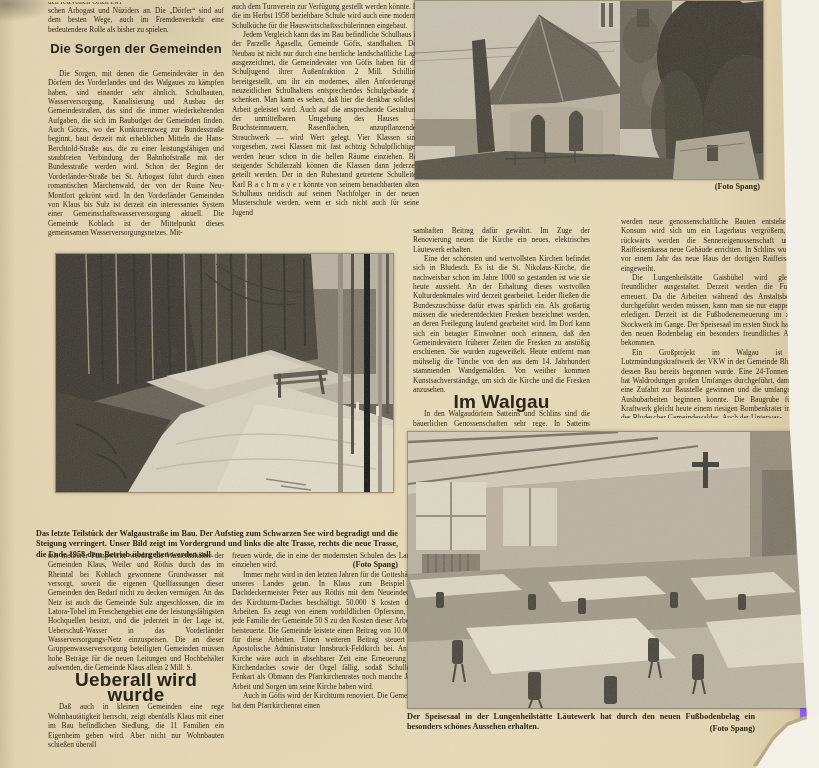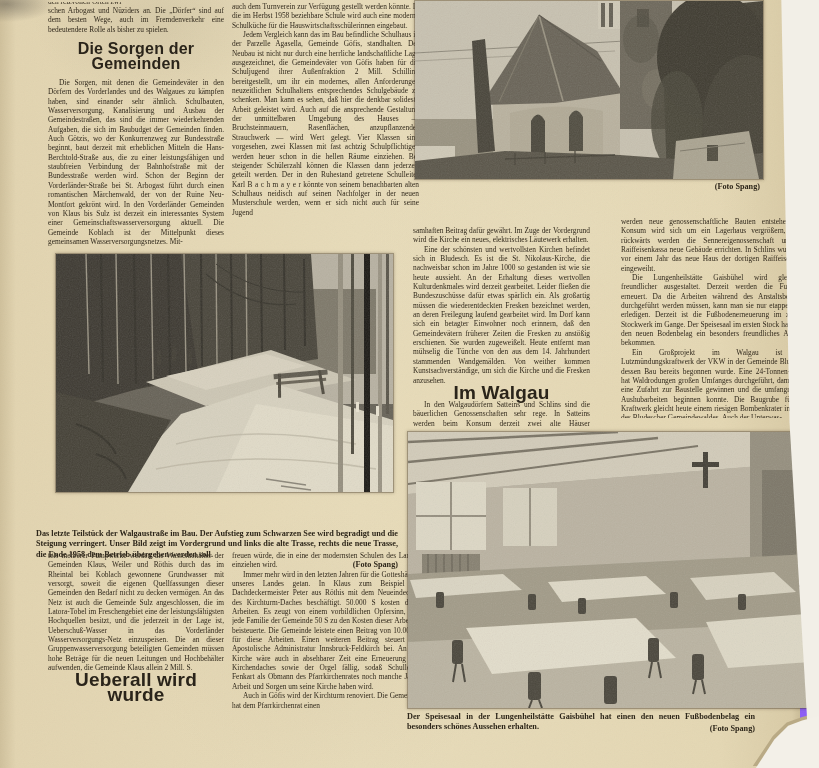--- a/index.html
+++ b/index.html
@@ -17,21 +17,21 @@
   .tear{position:absolute;left:742px;top:700px;width:77px;height:68px;z-index:5;background:#f3f0e8;
      clip-path:polygon(18% 100%,42% 58%,60% 38%,78% 30%,100% 24%,100% 100%);}
   .tear-shadow{position:absolute;left:742px;top:698px;width:77px;height:68px;z-index:4;background:#b9aa85;
      clip-path:polygon(14% 100%,40% 56%,58% 36%,78% 28%,100% 22%,100% 34%,80% 40%,62% 48%,46% 66%,26% 100%);}
   .mark{position:absolute;z-index:3;background:#5a5244;}
   .col{position:absolute;z-index:2;text-align:justify;font-size:7.4px;line-height:9.35px;overflow:hidden;}
   .col p{margin:0;}
   .col p.ind{text-indent:11px;}
   .hl{font-family:"Liberation Sans",sans-serif;font-weight:bold;text-align:center;
       font-size:19px;line-height:15px;letter-spacing:.2px;margin:6px 0 4px;color:#2a241a;text-indent:0;}
-  .hl.main{font-size:16px;margin:7px 0 7px;}
+  .hl.main{font-size:13px;margin:7px 0 13px;}
   .cutline{height:4px;overflow:hidden;}
   .cutline span{display:block;margin-top:-5px;filter:blur(.3px);}
   .photo{position:absolute;z-index:2;line-height:0;border:1px solid rgba(70,58,42,.45);box-shadow:0 0 3px rgba(80,66,45,.35);}
   .caption{position:absolute;z-index:2;font-weight:bold;font-size:8.2px;line-height:10.3px;text-align:justify;color:#2d261a;}
   .caption .credit{display:block;text-align:right;}
   .caption.rel .credit{position:absolute;right:0;bottom:0;}
   .texture{position:absolute;left:0;top:0;z-index:1;pointer-events:none;}
 </style>
 </head>
 <body>
@@ -113,21 +113,21 @@
       <line x1="160" y1="150" x2="160" y2="162" stroke="#2e2c26" stroke-width="1.2"></line>
       <rect width="348" height="178" filter="url(#grain)" opacity="0.15"></rect>
       <rect width="348" height="178" fill="#e4d7b4" opacity="0.13"></rect>
     </svg>
   </div>
   <div class="caption" style="left:412px;top:182px;width:348px;">
     <span class="credit">(Foto Spang)</span>
   </div>
 
   <div class="col" style="left:413px;top:226px;width:177px;height:201px;">
-    <p>samhaften Beitrag dafür gewährt. Im Zuge der Vordergrund wird die Kirche ein neues, elektrisches Läutewerk erhalten.</p>
+    <p>samhaften Beitrag dafür gewährt. Im Zuge der Renovierung neuen die Kirche ein neues, elektrisches Läutewerk erhalten.</p>
     <p class="ind">Eine der schönsten und wertvollsten Kirchen befindet sich in Bludesch. Es ist die St. Nikolaus-Kirche, die nachweisbar schon im Jahre 1000 so gestanden ist wie sie heute aussieht. An der Erhaltung dieses wertvollen Kulturdenkmales wird derzeit gearbeitet. Leider fließen die Bundeszuschüsse dafür etwas spärlich ein. Als großartig müssen die wiederentdeckten Fresken bezeichnet werden, an deren Freilegung laufend gearbeitet wird. Im Dorf kann sich ein betagter Einwohner noch erinnern, daß den Gemeindevätern früherer Zeiten die Fresken zu anstößig erschienen. Sie wurden zugeweißelt. Heute entfernt man mühselig die Tünche von den aus dem 14. Jahrhundert stammenden Wandgemälden. Von weither kommen Kunstsachverständige, um sich die Kirche und die Fresken anzusehen.</p>
     <p class="hl">Im Walgau</p>
     <p class="ind">In den Walgaudörfern Satteins und Schlins sind die bäuerlichen Genossenschaften sehr rege. In Satteins werden beim Konsum derzeit zwei alte Häuser abgebrochen. An deren Stelle</p>
   </div>
   <div class="col" style="left:597px;top:217px;width:188px;height:201px;margin-left:24px;">
     <p>werden neue genossenschaftliche Bauten entstehen. Der Konsum wird sich um ein Lagerhaus vergrößern, weiter rückwärts werden die Sennereigenossenschaft und die Raiffeisenkassa neue Gebäude errichten. In Schlins wurde erst vor einem Jahr das neue Haus der dortigen Raiffeisenkassa eingeweiht.</p>
     <p class="ind">Die Lungenheilstätte Gaisbühel wird gleichfalls freundlicher ausgestaltet. Derzeit werden die Fußböden erneuert. Da die Arbeiten während des Anstaltsbetriebes durchgeführt werden müssen, kann man sie nur etappenweise erledigen. Derzeit ist die Fußbodenerneuerung im zweiten Stockwerk im Gange. Der Speisesaal im ersten Stock hat durch den neuen Bodenbelag ein besonders freundliches Ansehen bekommen.</p>
     <p class="ind">Ein Großprojekt im Walgau ist das Lutzmündungskraftwerk der VKW in der Gemeinde Bludesch, dessen Bau bereits begonnen wurde. Eine 24-Tonnen-Raupe hat Waldrodungen großen Umfanges durchgeführt, damit man eine Zufahrt zur Baustelle gewinnen und die umfangreichen Aushubarbeiten beginnen konnte. Die Baugrube für das Kraftwerk gleicht heute einem riesigen Bombenkrater inmitten des Bludescher Gemeindewaldes. Auch der Unterwas-</p>
   </div>
 
@@ -204,20 +204,21 @@
     </svg>
   </div>
   <div class="caption" style="left:36px;top:500px;width:362px;margin-top:29px;">
     <span>Das letzte Teilstück der Walgaustraße im Bau. Der Aufstieg zum Schwarzen See wird begradigt und die Steigung verringert. Unser Bild zeigt im Vordergrund und links die alte Trasse, rechts die neue Trasse, die Ende 1958 dem Betrieb übergeben werden soll.</span>
     <span class="credit">(Foto Spang)</span>
   </div>
 
   <div class="col" style="left:48px;top:551px;width:176px;height:214px;">
     <p>tels mehrerer Pumpwerke werden die Wasserbehälter der Gemeinden Klaus, Weiler und Röthis durch das im Rheintal bei Koblach gewonnene Grundwasser mit versorgt, soweit die eigenen Quellfassungen dieser Gemeinden den Bedarf nicht zu decken vermögen. An das Netz ist auch die Gemeinde Sulz angeschlossen, die im Latora-Tobel im Freschengebiet eine der leistungsfähigsten Hochquellen besitzt, und die jederzeit in der Lage ist, Ueberschuß-Wasser in das Vorderländer Wasserversorgungs-Netz einzuspeisen. Die an dieser Gruppenwasserversorgung beteiligten Gemeinden müssen hohe Beträge für die neuen Leitungen und Hochbehälter aufwenden, die Gemeinde Klaus allein 2 Mill. S.</p>
     <p class="hl">Ueberall wird wurde</p>
+    <p class="ind">Daß auch in kleinen Gemeinden eine rege Wohnbautätigkeit herrscht, zeigt ebenfalls Klaus mit einer im Bau befindlichen Siedlung, die 11 Familien ein Eigenheim geben wird. Aber nicht nur Wohnbauten schießen überall</p>
   </div>
 
   <div class="col" style="left:232px;top:551px;width:188px;height:215px;">
     <p>freuen würde, die in eine der modernsten Schulen des Landes einziehen wird.</p>
     <p class="ind">Immer mehr wird in den letzten Jahren für die Gotteshäuser unseres Landes getan. In Klaus zum Beispiel ist Dachdeckermeister Peter aus Röthis mit dem Neueindecken des Kirchturm-Daches beschäftigt. 50.000 S kosten diese Arbeiten. Es zeugt von einem vorbildlichen Opfersinn, daß jede Familie der Gemeinde 50 S zu den Kosten dieser Arbeiten beisteuerte. Die Gemeinde leistete einen Beitrag von 10.000 S für diese Arbeiten. Einen weiteren Beitrag steuert die Apostolische Administratur Innsbruck-Feldkirch bei. An der Kirche wäre auch in absehbarer Zeit eine Erneuerung des Kirchendaches sowie der Orgel fällig, sodaß Schulleiter Fenkart als Obmann des Pfarrkirchenrates noch manche Jahre Arbeit und Sorgen um seine Kirche haben wird.</p>
     <p class="ind">Auch in Göfis wird der Kirchturm renoviert. Die Gemeinde hat dem Pfarrkirchenrat einen</p>
   </div>
 
   <div class="photo" style="left:407px;top:431px;width:402px;height:276px;">
     <svg width="402" height="276" viewBox="0 0 402 276">
@@ -278,21 +279,21 @@
         <path d="M48,232 l-3,18 M54,232 l3,18"></path>
         <path d="M124,268 l-3,8 M131,268 l3,8"></path>
         <path d="M244,230 l-3,16 M250,230 l3,16"></path>
         <path d="M288,248 l-3,14 M294,248 l3,14"></path>
       </g>
       <rect width="402" height="276" filter="url(#grain)" opacity="0.14"></rect>
       <rect width="402" height="276" fill="#e4d7b4" opacity="0.12"></rect>
     </svg>
   </div>
   <div class="caption rel" style="left:407px;top:712px;width:348px;height:22px;">
-    <span>Der Speisesaal in der Lungenheilstätte Gaisbühel hat einen den neuen Fußbodenbelag ein besonders schönes Aussehen erhalten.</span>
+    <span>Der Speisesaal in der Lungenheilstätte Läutewerk hat durch den neuen Fußbodenbelag ein besonders schönes Aussehen erhalten.</span>
     <span class="credit">(Foto Spang)</span>
   </div>
 
   <div class="mark" style="left:794px;top:190px;width:9px;height:2px;transform:rotate(-8deg);"></div>
   <div class="mark" style="left:799px;top:585px;width:7px;height:2px;transform:rotate(5deg);"></div>
   <div class="tear-shadow"></div>
   <div class="tear"></div>
   <div class="scan-edge"></div>
 </div>
 

